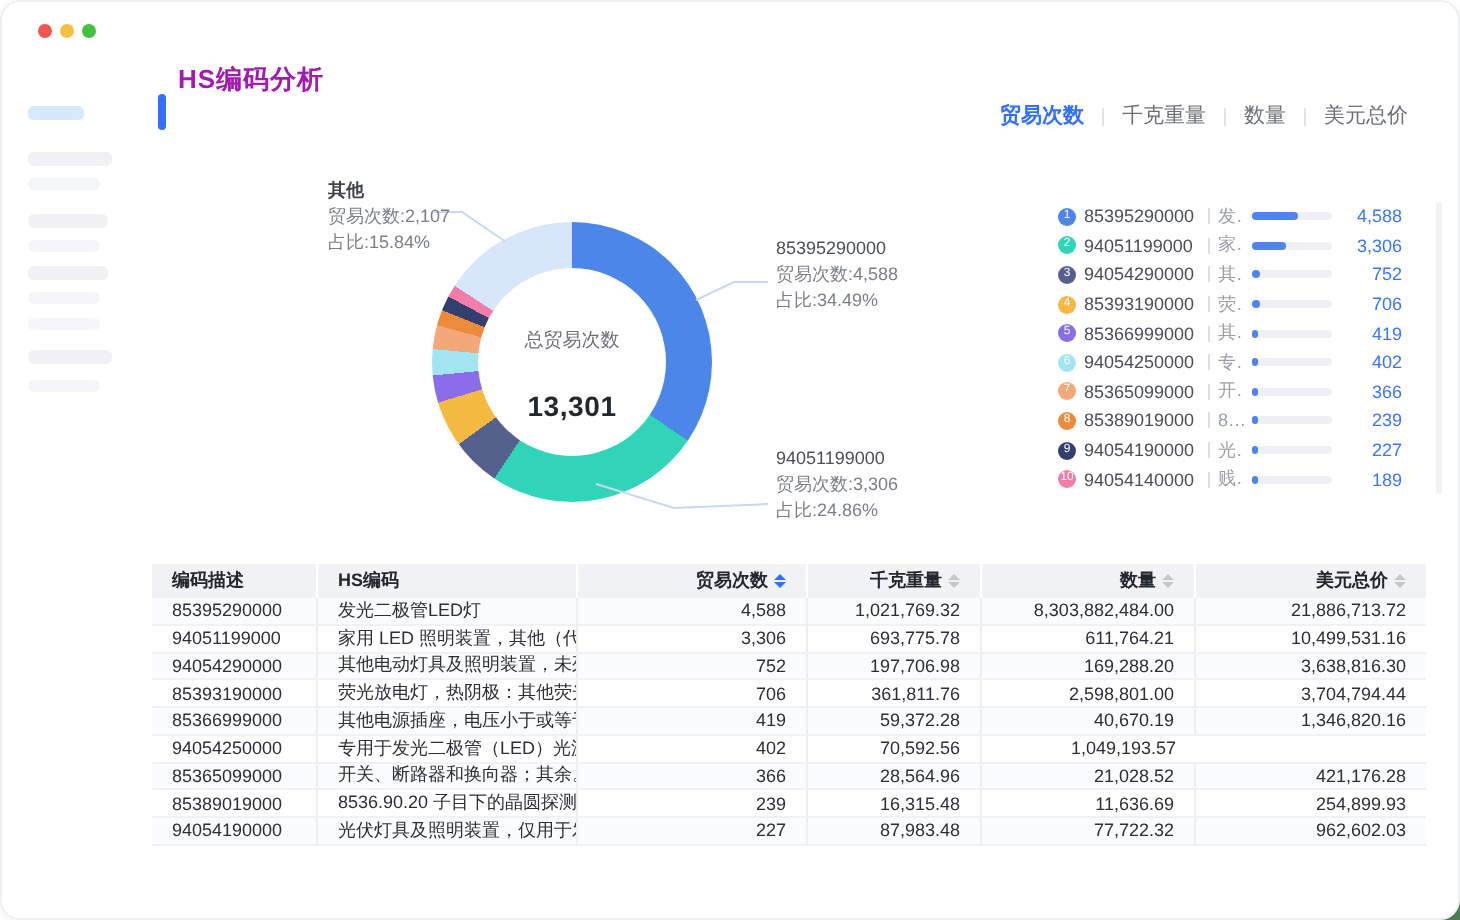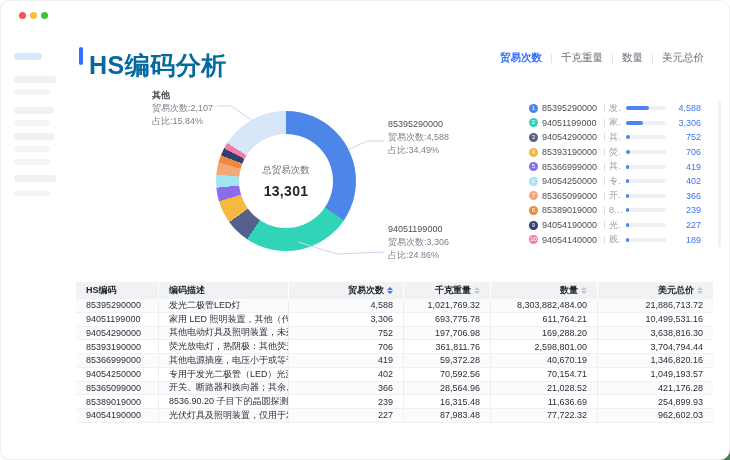--- a/index.html
+++ b/index.html
@@ -17,43 +17,43 @@
   .dot { width:7px; height:7px; border-radius:50%; }
   .dot.red{background:#F2564D}.dot.yellow{background:#F6BE45}.dot.green{background:#43C13C}
 
   
   .skel { position:absolute; left:13px; border-radius:3px; background:#F0F1F3; }
   .skel.blue { background:#D7E8FB; }
 
   
   .accent-bar { position:absolute; left:78px; top:46px; width:4px; height:18px;
     background:#3370FF; border-radius:2px; }
-  .page-title { position:absolute; left:88px; top:53px; font-size:25px; line-height:23px;
-    font-weight:700; color:#0369a1; letter-spacing:.5px; }
+  .page-title { position:absolute; left:88px; top:27px; font-size:13px; line-height:23px;
+    font-weight:700; color:#a21caf; letter-spacing:.5px; }
 
   .tabs { position:absolute; top:50px; right:25px; display:flex; align-items:center;
     gap:9px; font-size:10.5px; color:#6A7077; }
   .tab { cursor:default; }
   .tab.active { color:#3370FF; font-weight:700; }
   .tab-divider { width:1px; height:9px; background:#E1E3E6; }
 
   
   .donut { position:absolute; left:215px; top:110px; width:140px; height:140px; border-radius:50%; }
   .donut .hole { position:absolute; left:23px; top:23px; width:94px; height:94px;
     border-radius:50%; background:#fff; }
   .donut-center { position:absolute; left:215px; top:163px; width:140px; text-align:center; }
   .donut-center .c-label { font-size:9.5px; color:#6B7077; }
-  .donut-center .c-value { font-size:14px; font-weight:700; color:#23272E; margin-top:6px; letter-spacing:.3px; }
+  .donut-center .c-value { font-size:14px; font-weight:700; color:#23272E; margin-top:18px; letter-spacing:.3px; }
 
   .leaders { position:absolute; left:140px; top:85px; }
 
   .callout { position:absolute; font-size:9px; line-height:13px; color:#7A8089; }
   .callout .c-name { color:#41464C; font-weight:700; }
   .callout.code .c-name { font-weight:400; color:#4A4F57; }
-  .co-other { left:151px; top:88px; }
+  .co-other { left:163px; top:88px; }
   .co-one { left:387px; top:117px; }
   .co-two { left:387px; top:222px; }
 
   
   .rank-list { position:absolute; left:528px; top:100px; width:172px; }
   .rank-row { display:flex; align-items:center; height:14.6px; gap:4px; }
   .rank-badge { width:9px; height:9px; border-radius:50%; color:#fff; font-size:6px;
     line-height:9px; text-align:center; flex:0 0 9px; }
   .rank-code { font-size:9px; color:#4A4F57; flex:0 0 58px; white-space:nowrap; }
   .rank-sep { width:1px; height:8px; background:#DCDEE1; flex:0 0 1px; }
@@ -259,24 +259,24 @@
           <span class="rank-fill" style="width: 3px;"></span>
         </span>
         <span class="rank-value">189</span>
       </div>
     </div>
   <div class="list-scrollbar"></div>
 
   <div class="table">
     <div class="thead">
         <div class="th">
+          <span>编码描述</span>
+        </div>
+        <div class="th">
           <span>HS编码</span>
-        </div>
-        <div class="th">
-          <span>编码描述</span>
         </div>
         <div class="th right sort-active">
           <span>贸易次数</span>
           <span class="caret-stack">
             <span class="caret-up"></span>
             <span class="caret-down"></span>
           </span>
         </div>
         <div class="th right">
           <span>千克重量</span>
@@ -339,21 +339,20 @@
           <div class="td right">419</div>
           <div class="td right">59,372.28</div>
           <div class="td right">40,670.19</div>
           <div class="td right">1,346,820.16</div>
         </div>
         <div class="trow">
           <div class="td">94054250000</div>
           <div class="td">专用于发光二极管（LED）光源的灯具及...</div>
           <div class="td right">402</div>
           <div class="td right">70,592.56</div>
-          <div class="td right">70,154.71</div>
           <div class="td right">1,049,193.57</div>
         </div>
         <div class="trow">
           <div class="td">85365099000</div>
           <div class="td">开关、断路器和换向器；其余。</div>
           <div class="td right">366</div>
           <div class="td right">28,564.96</div>
           <div class="td right">21,028.52</div>
           <div class="td right">421,176.28</div>
         </div>

